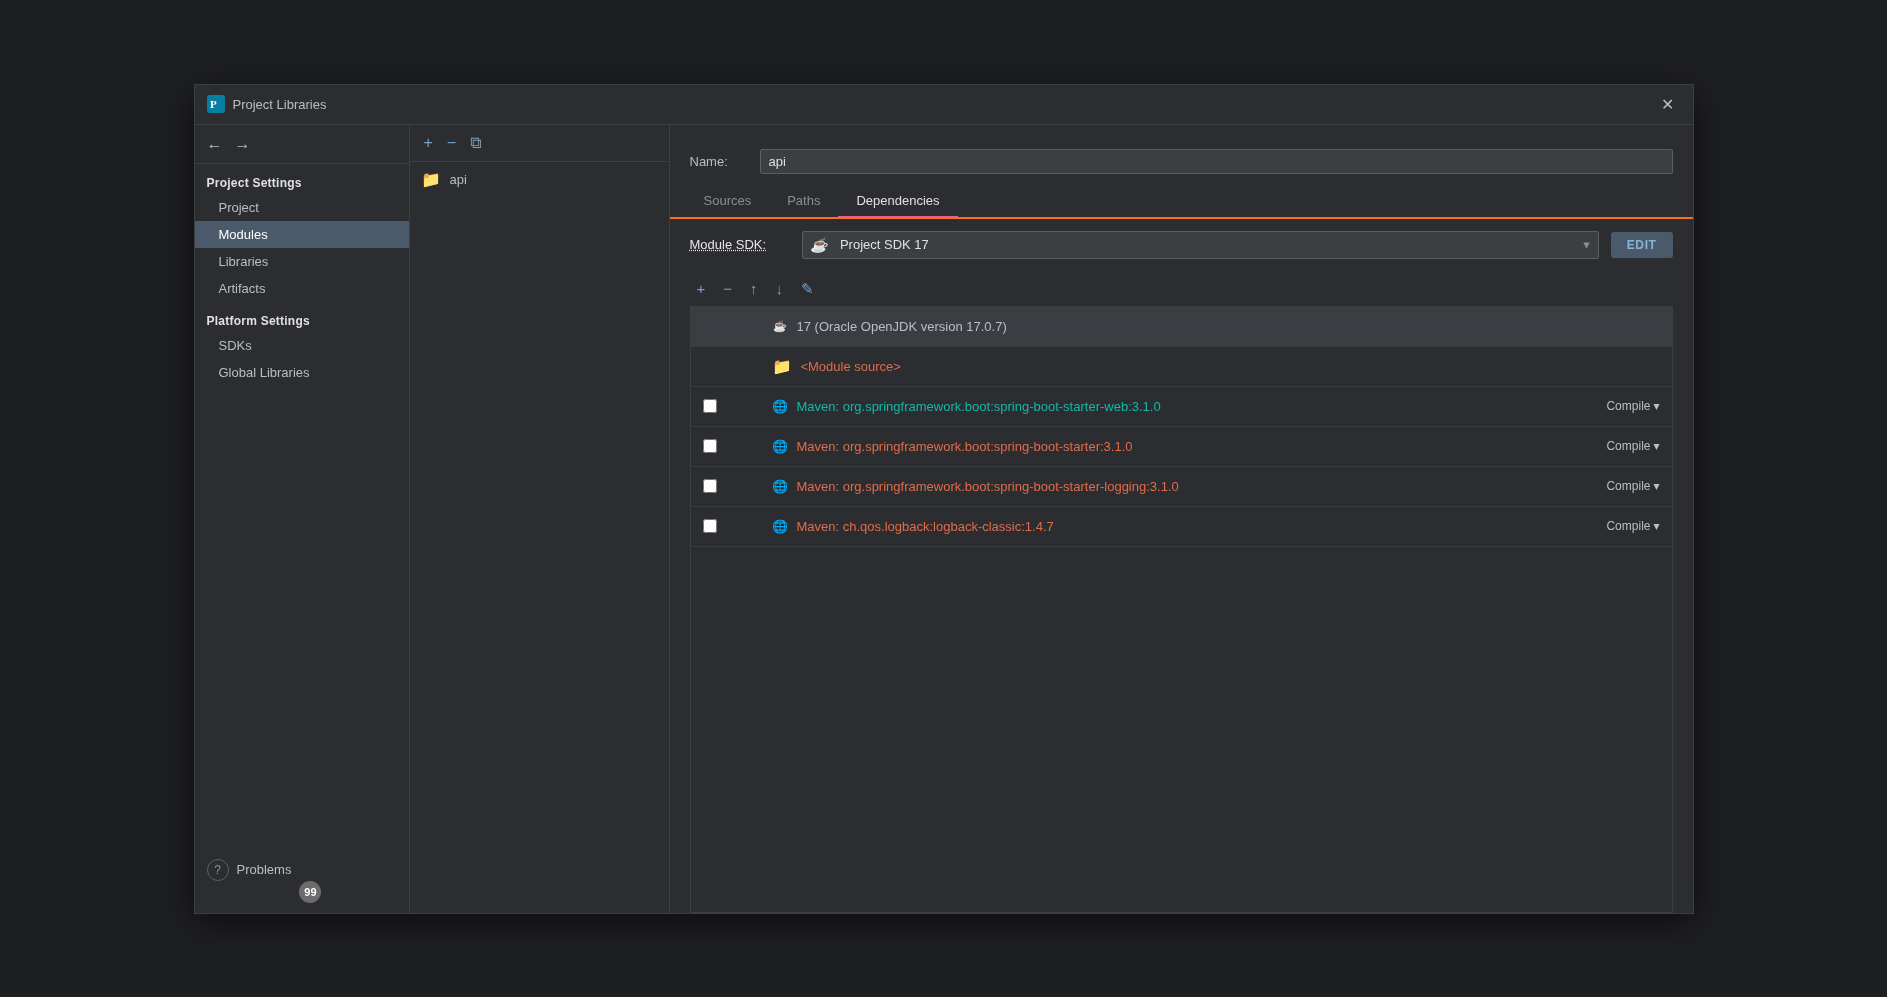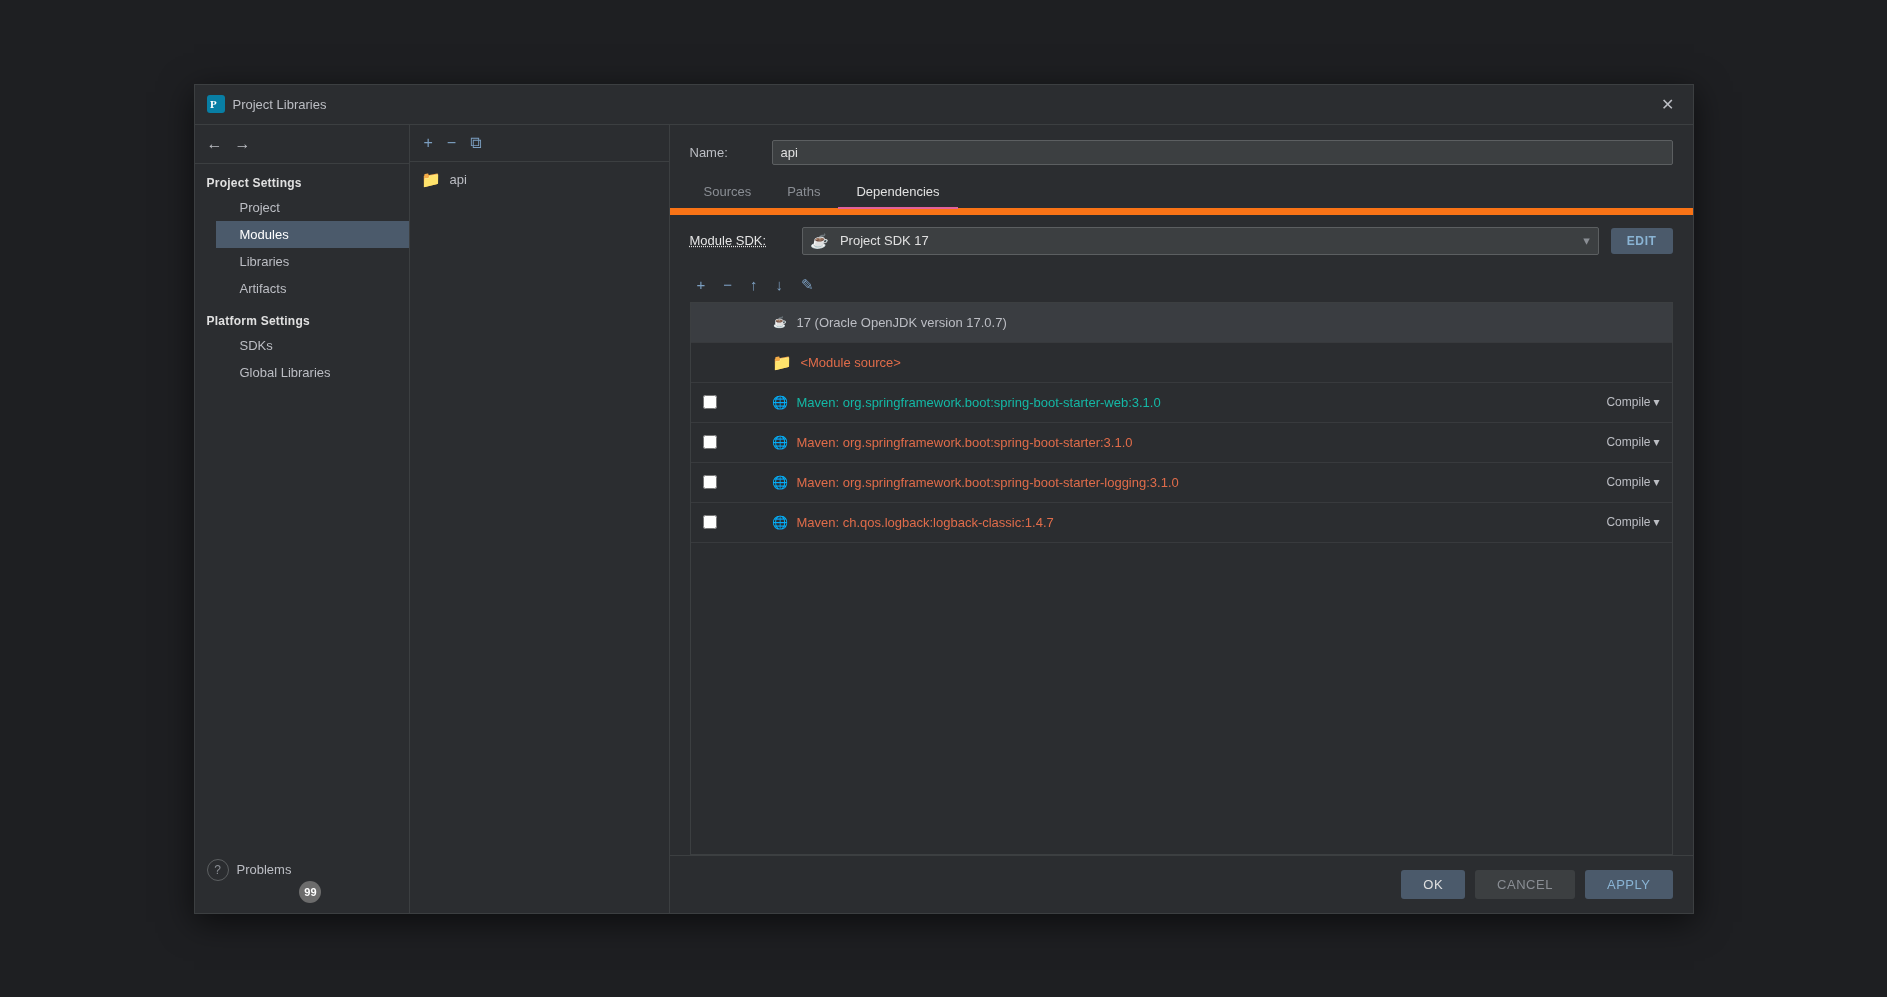--- a/index.html
+++ b/index.html
@@ -84,21 +84,20 @@
       color: #e0e0e0;
       padding: 12px 12px 4px 12px;
       letter-spacing: 0.02em;
     }
     .sidebar-item {
       padding: 6px 12px 6px 24px;
       font-size: 13px;
       color: #bcbec4;
       cursor: pointer;
       border-radius: 0;
-      margin-left: 21px;
     }
     .sidebar-item.active {
       background: #4b5a6b;
       color: #fff;
     }
     .sidebar-bottom {
       margin-top: auto;
       padding: 10px 12px;
       display: flex;
       align-items: center;
@@ -156,22 +155,21 @@
     .main-panel {
       flex: 1;
       display: flex;
       flex-direction: column;
       background: #2b2d30;
       overflow: hidden;
     }
     .name-row {
       display: flex;
       align-items: center;
-      padding: 15px 20px 10px 20px;
-      gap: 12px;
+      padding: 24px 20px 10px 20px;
       justify-content: center;
     }
     .name-label {
       font-size: 13px;
       color: #bcbec4;
       min-width: 70px;
     }
     .name-input {
       flex: 1;
       background: #3c3f41;
@@ -179,21 +177,21 @@
       color: #e0e0e0;
       font-size: 13px;
       padding: 4px 8px;
       outline: none;
       border-radius: 2px;
     }
     
     .tabs-row {
       display: flex;
       padding: 0 16px;
-      border-bottom: 7px solid #f97316;
+      border-bottom: 2px solid #f97316;
       gap: 0;
     }
     .tab {
       padding: 8px 18px;
       font-size: 13px;
       color: #8a8e94;
       cursor: pointer;
       border-bottom: 2px solid transparent;
       position: relative;
       top: 1px;
@@ -608,20 +606,15 @@
           </div>
           <div class="dep-scope">
             <span class="dep-scope-dropdown">
               <span>Compile</span>
               <span>▾</span>
             </span>
           </div>
         </div>
       </div>
 
-      <div class="dialog-footer">
-        <button class="footer-btn ok-btn">OK</button>
-        <button class="footer-btn cancel-btn">CANCEL</button>
-        <button class="footer-btn apply-btn">APPLY</button>
-      </div>
     </div>
   </div>
 </div>
 
 </body></html>

